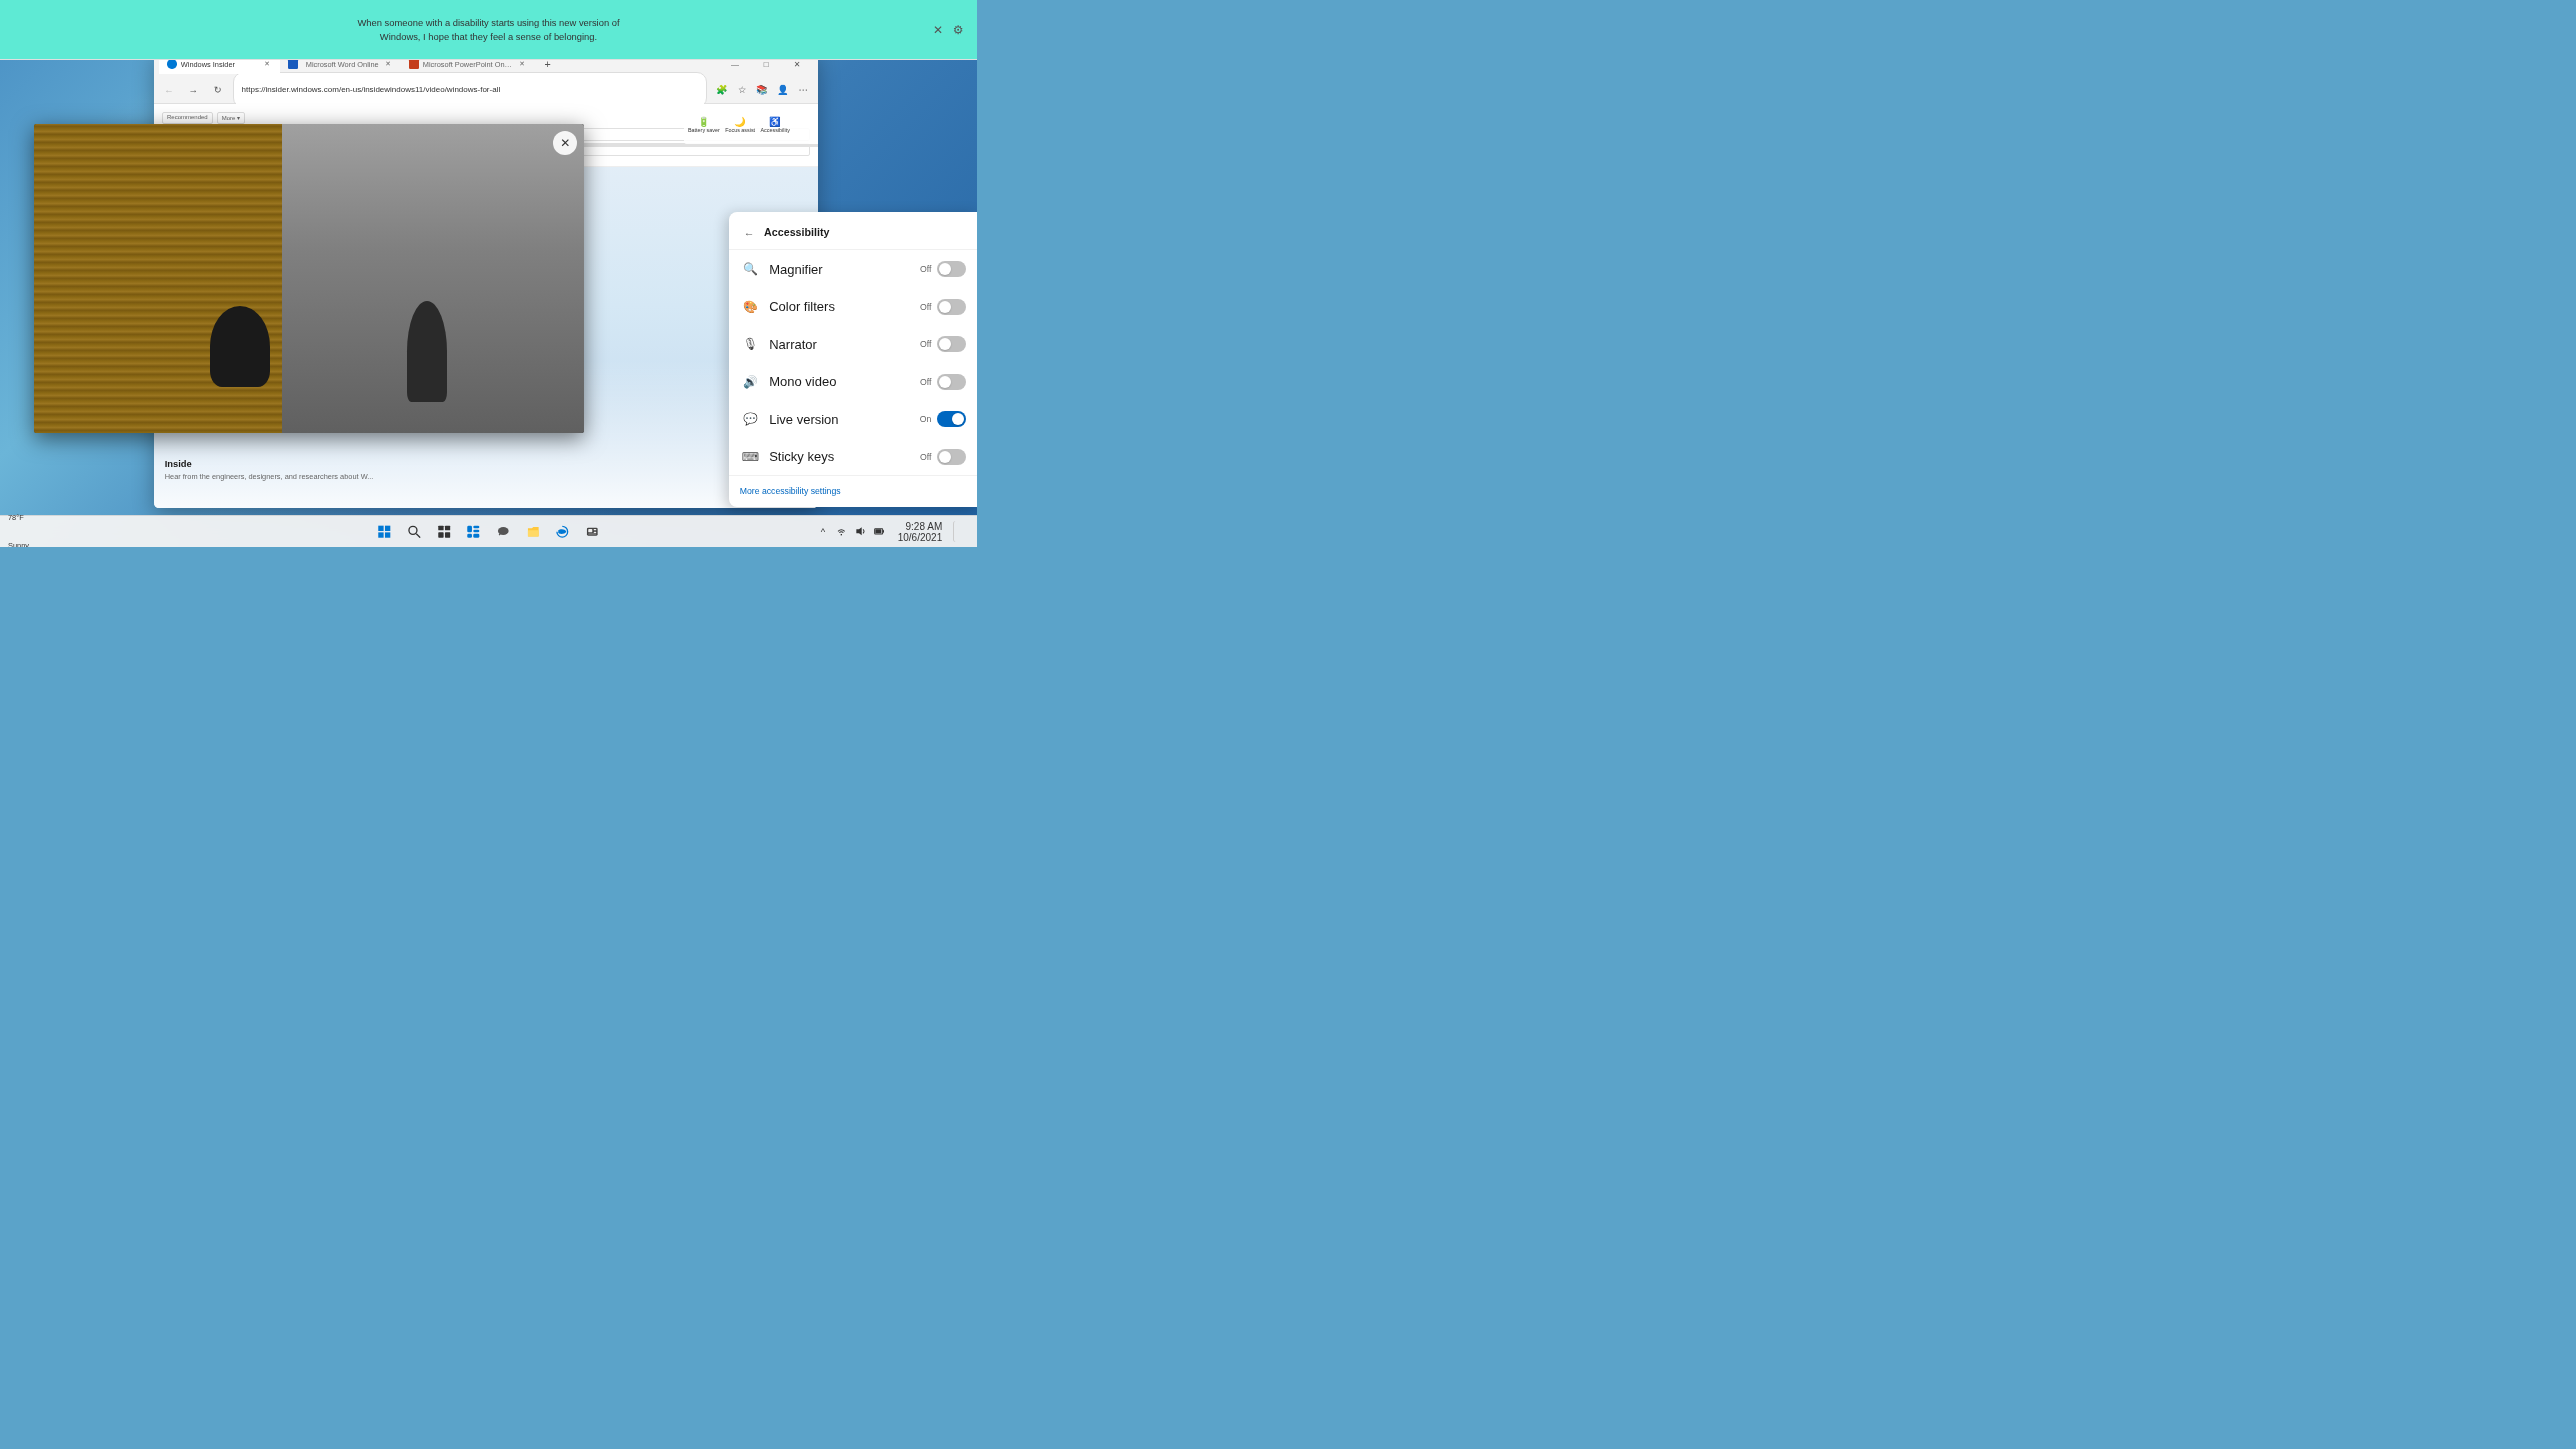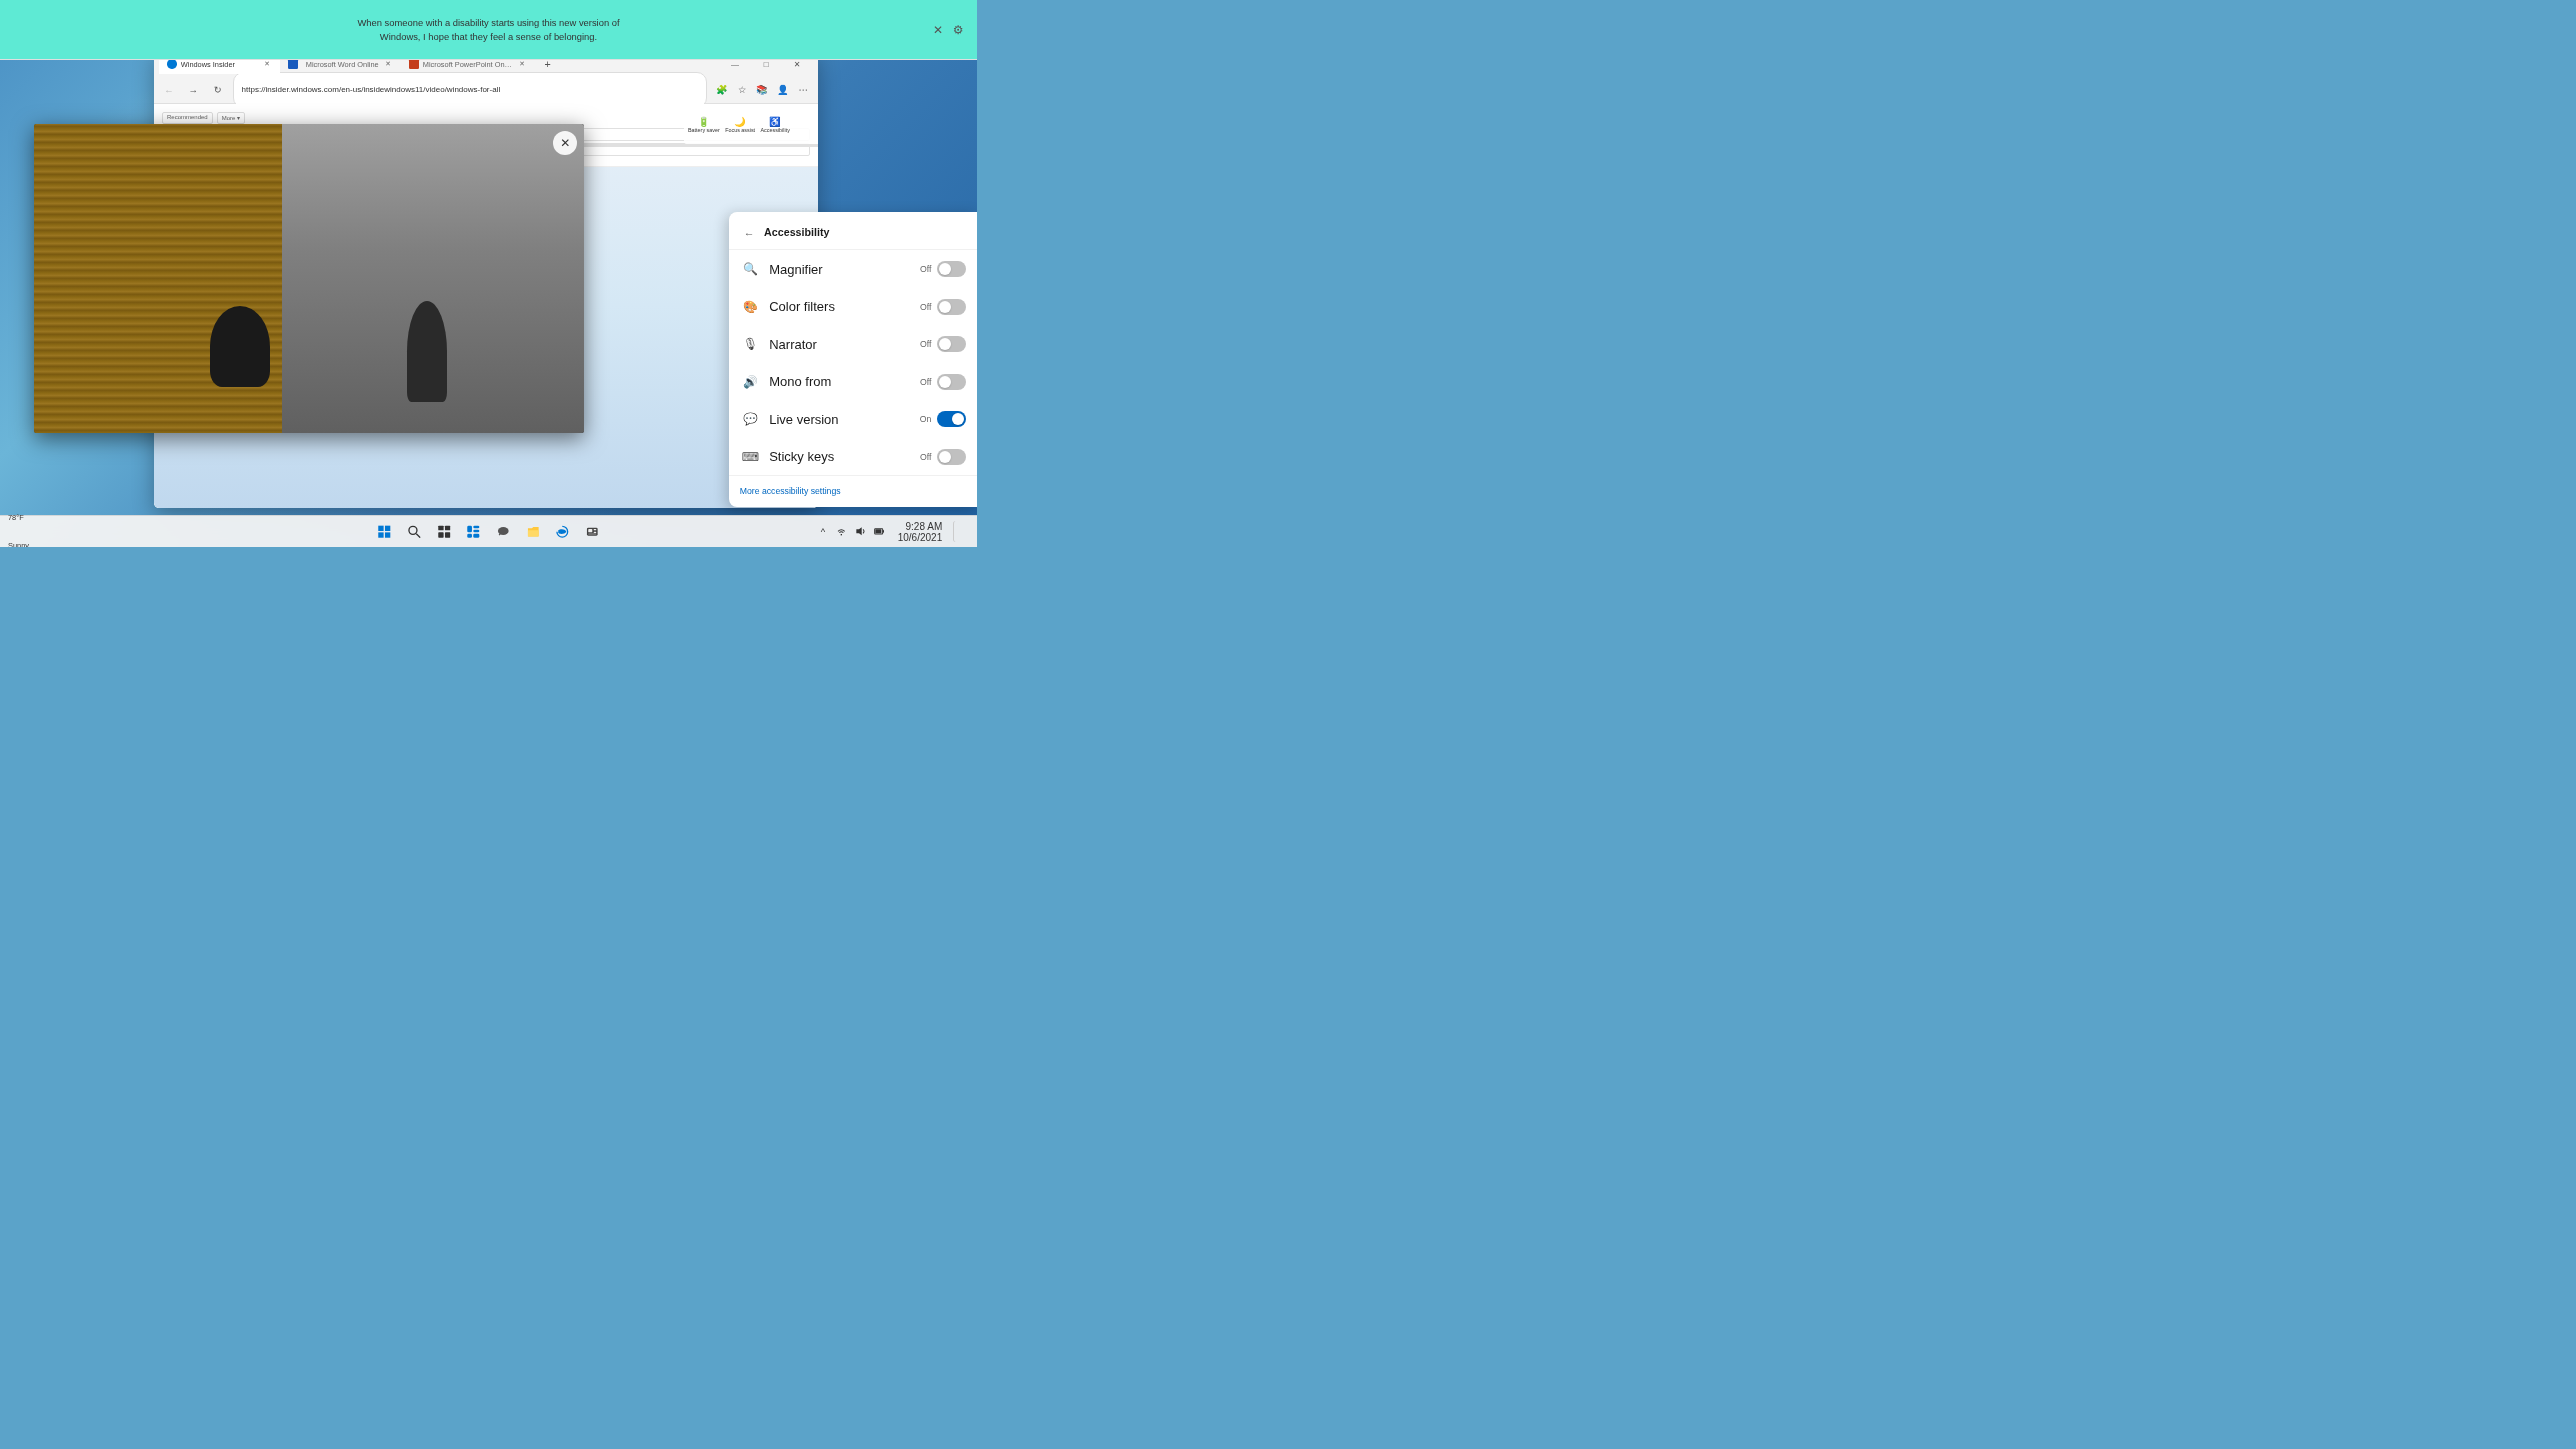--- a/index.html
+++ b/index.html
@@ -649,20 +649,27 @@
         <div style="text-align: center; font-size: 5.4px; color: #333;">
           <div style="font-size: 9.4px;">♿</div>
           <div>Accessibility</div>
         </div>
       </div>
 
       <div style="position: absolute; top: 40px; left: 67px; right: 0; height: 2.7px; background: #e0e0e0;">
         <div style="width: 60%; height: 100%; background: #0078d4;"></div>
       </div>
 
+      <div class="insider-content">
+        <div style="position: absolute; bottom: 27px; left: 10.7px;">
+          <div class="insider-title">Inside</div>
+          <div class="insider-subtitle">Hear from the engineers, designers, and researchers about W...</div>
+        </div>
+        <div style="position: absolute; bottom: 27px; right: 67px; color: #333; font-size: 7.4px;">...the</div>
+      </div>
     </div>
   </div>
 </div>
 
 <div class="video-modal">
   <div class="video-close-btn">
     <span>✕</span>
   </div>
   <div class="video-content">
 
@@ -705,21 +712,21 @@
     <div class="panel-item-icon">🎙</div>
     <span class="panel-item-label">Narrator</span>
     <span class="panel-item-status">Off</span>
     <div class="toggle off">
       <div class="toggle-thumb"></div>
     </div>
   </div>
 
   <div class="panel-item">
     <div class="panel-item-icon">🔊</div>
-    <span class="panel-item-label">Mono from</span>
+    <span class="panel-item-label">Mono video</span>
     <span class="panel-item-status">Off</span>
     <div class="toggle off">
       <div class="toggle-thumb"></div>
     </div>
   </div>
 
   <div class="panel-item">
     <div class="panel-item-icon">💬</div>
     <span class="panel-item-label">Live version</span>
     <span class="panel-item-status">On</span>

